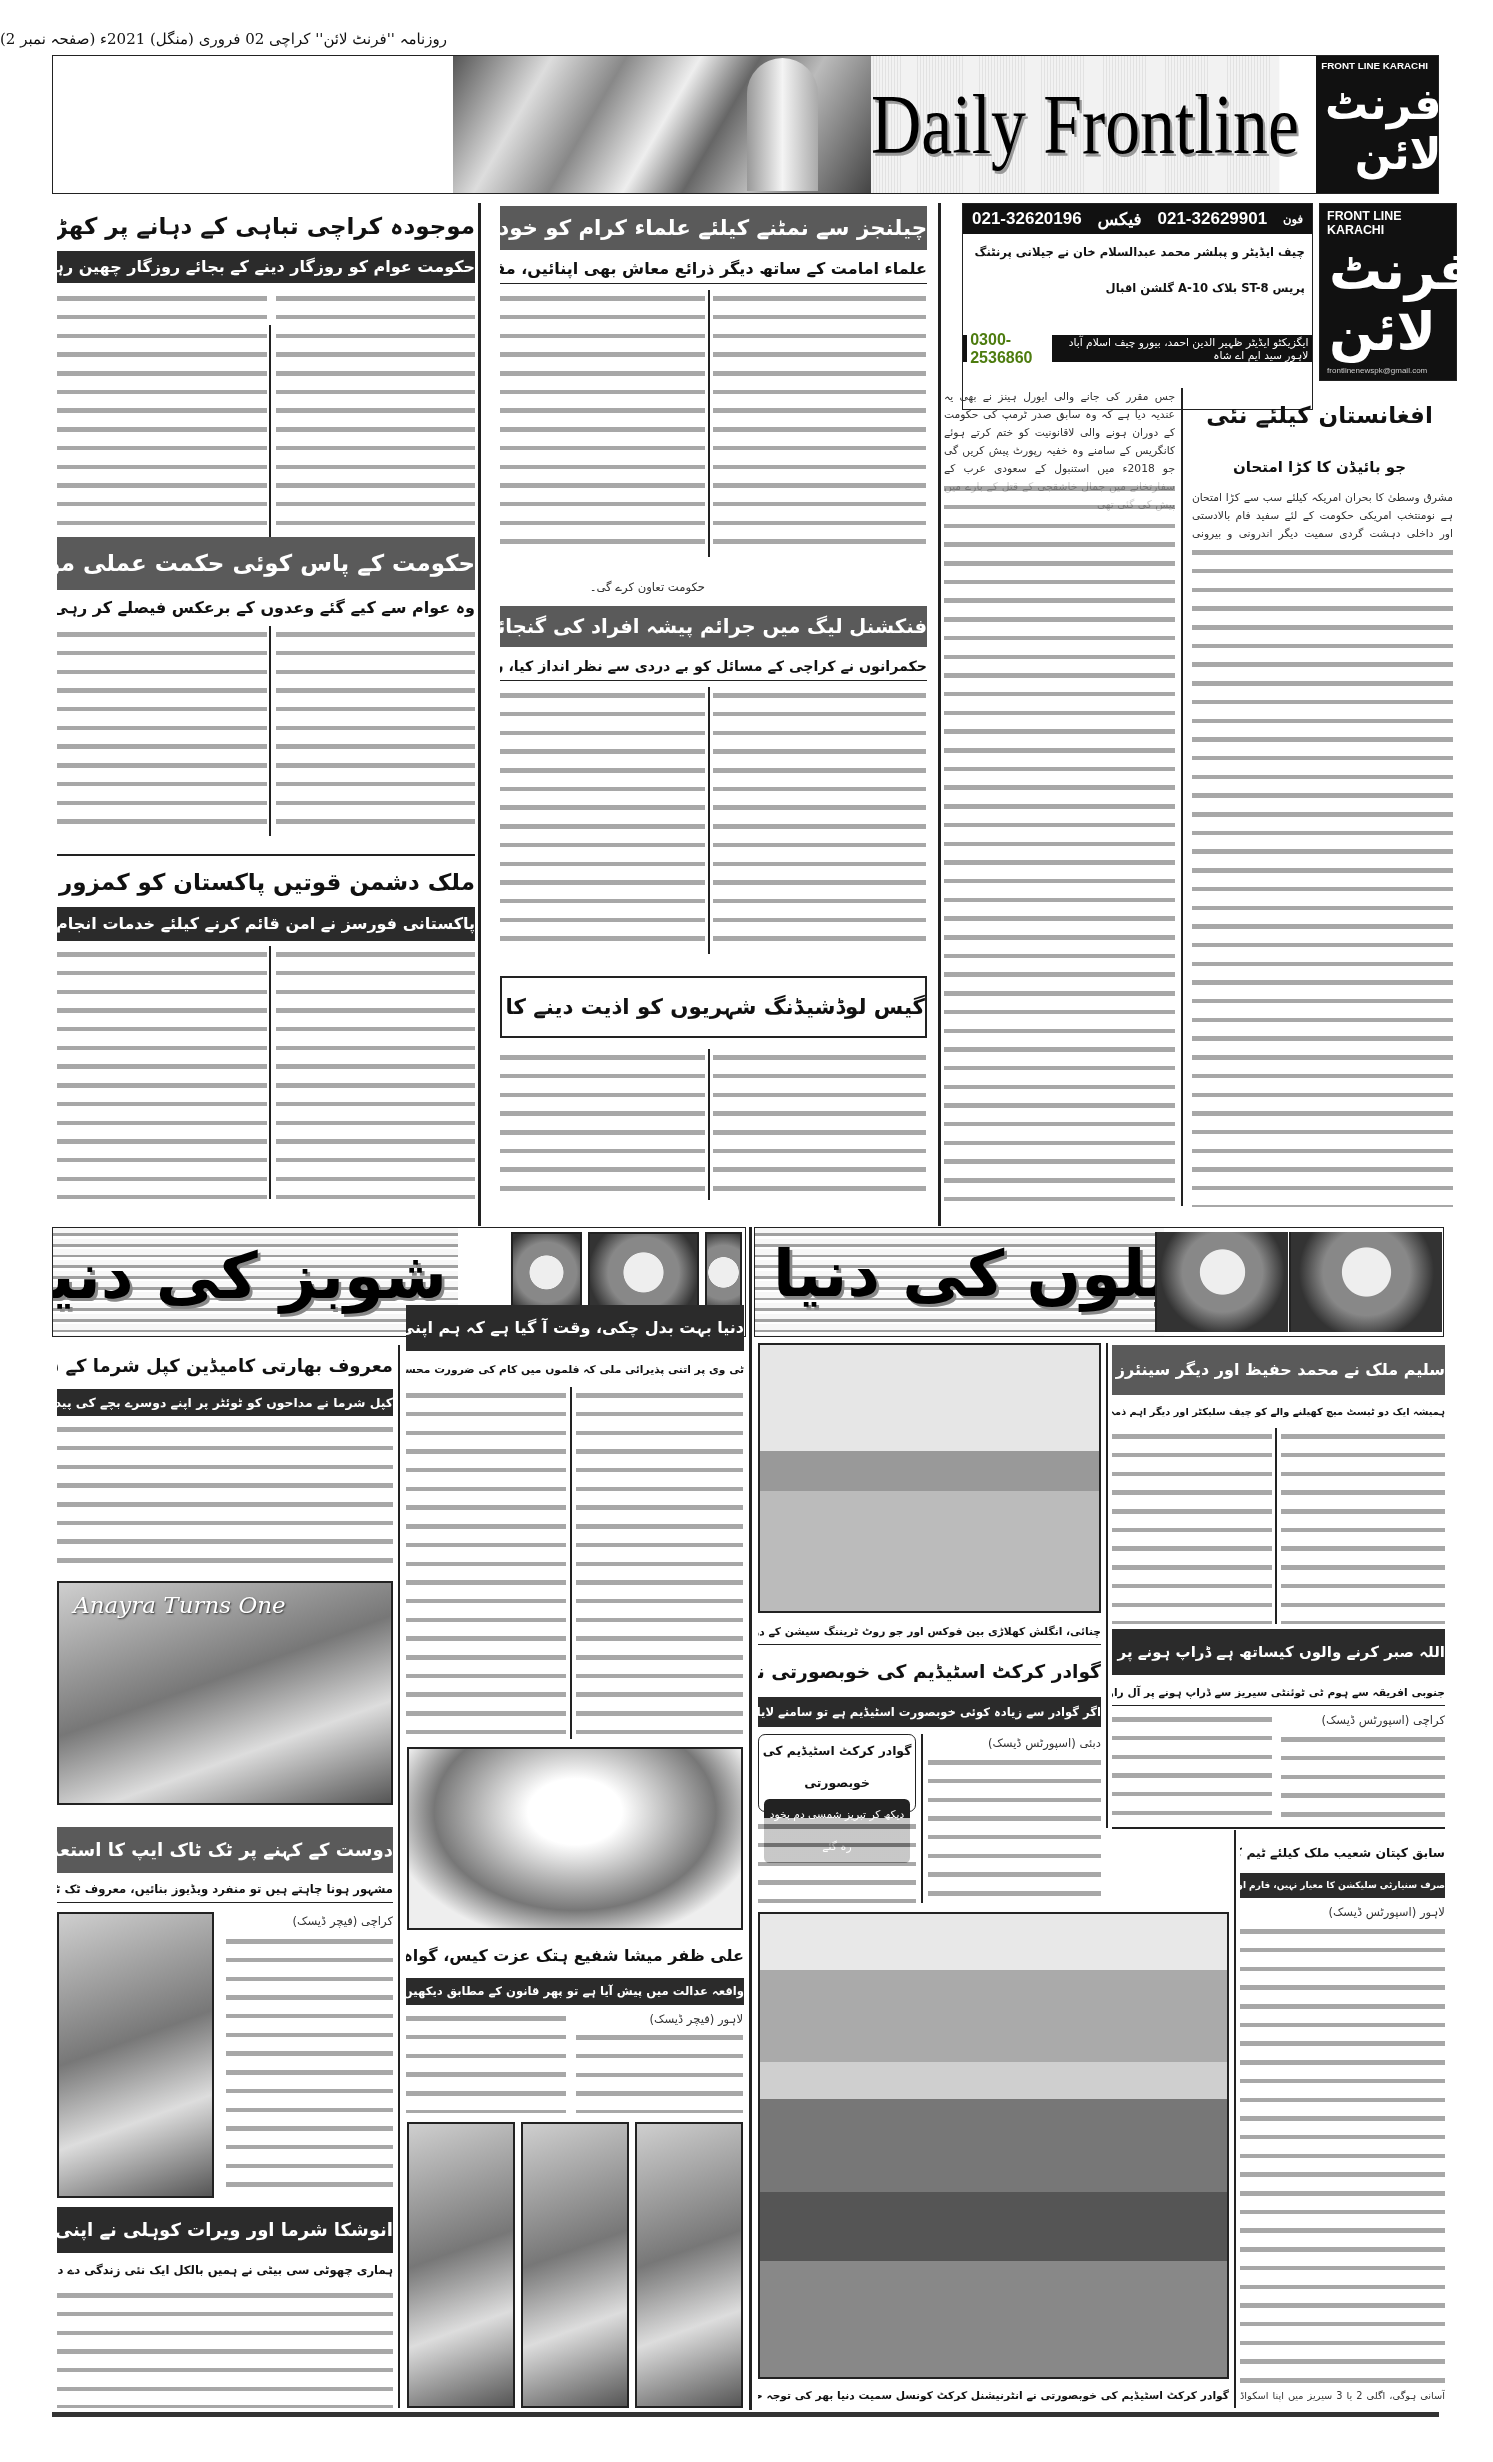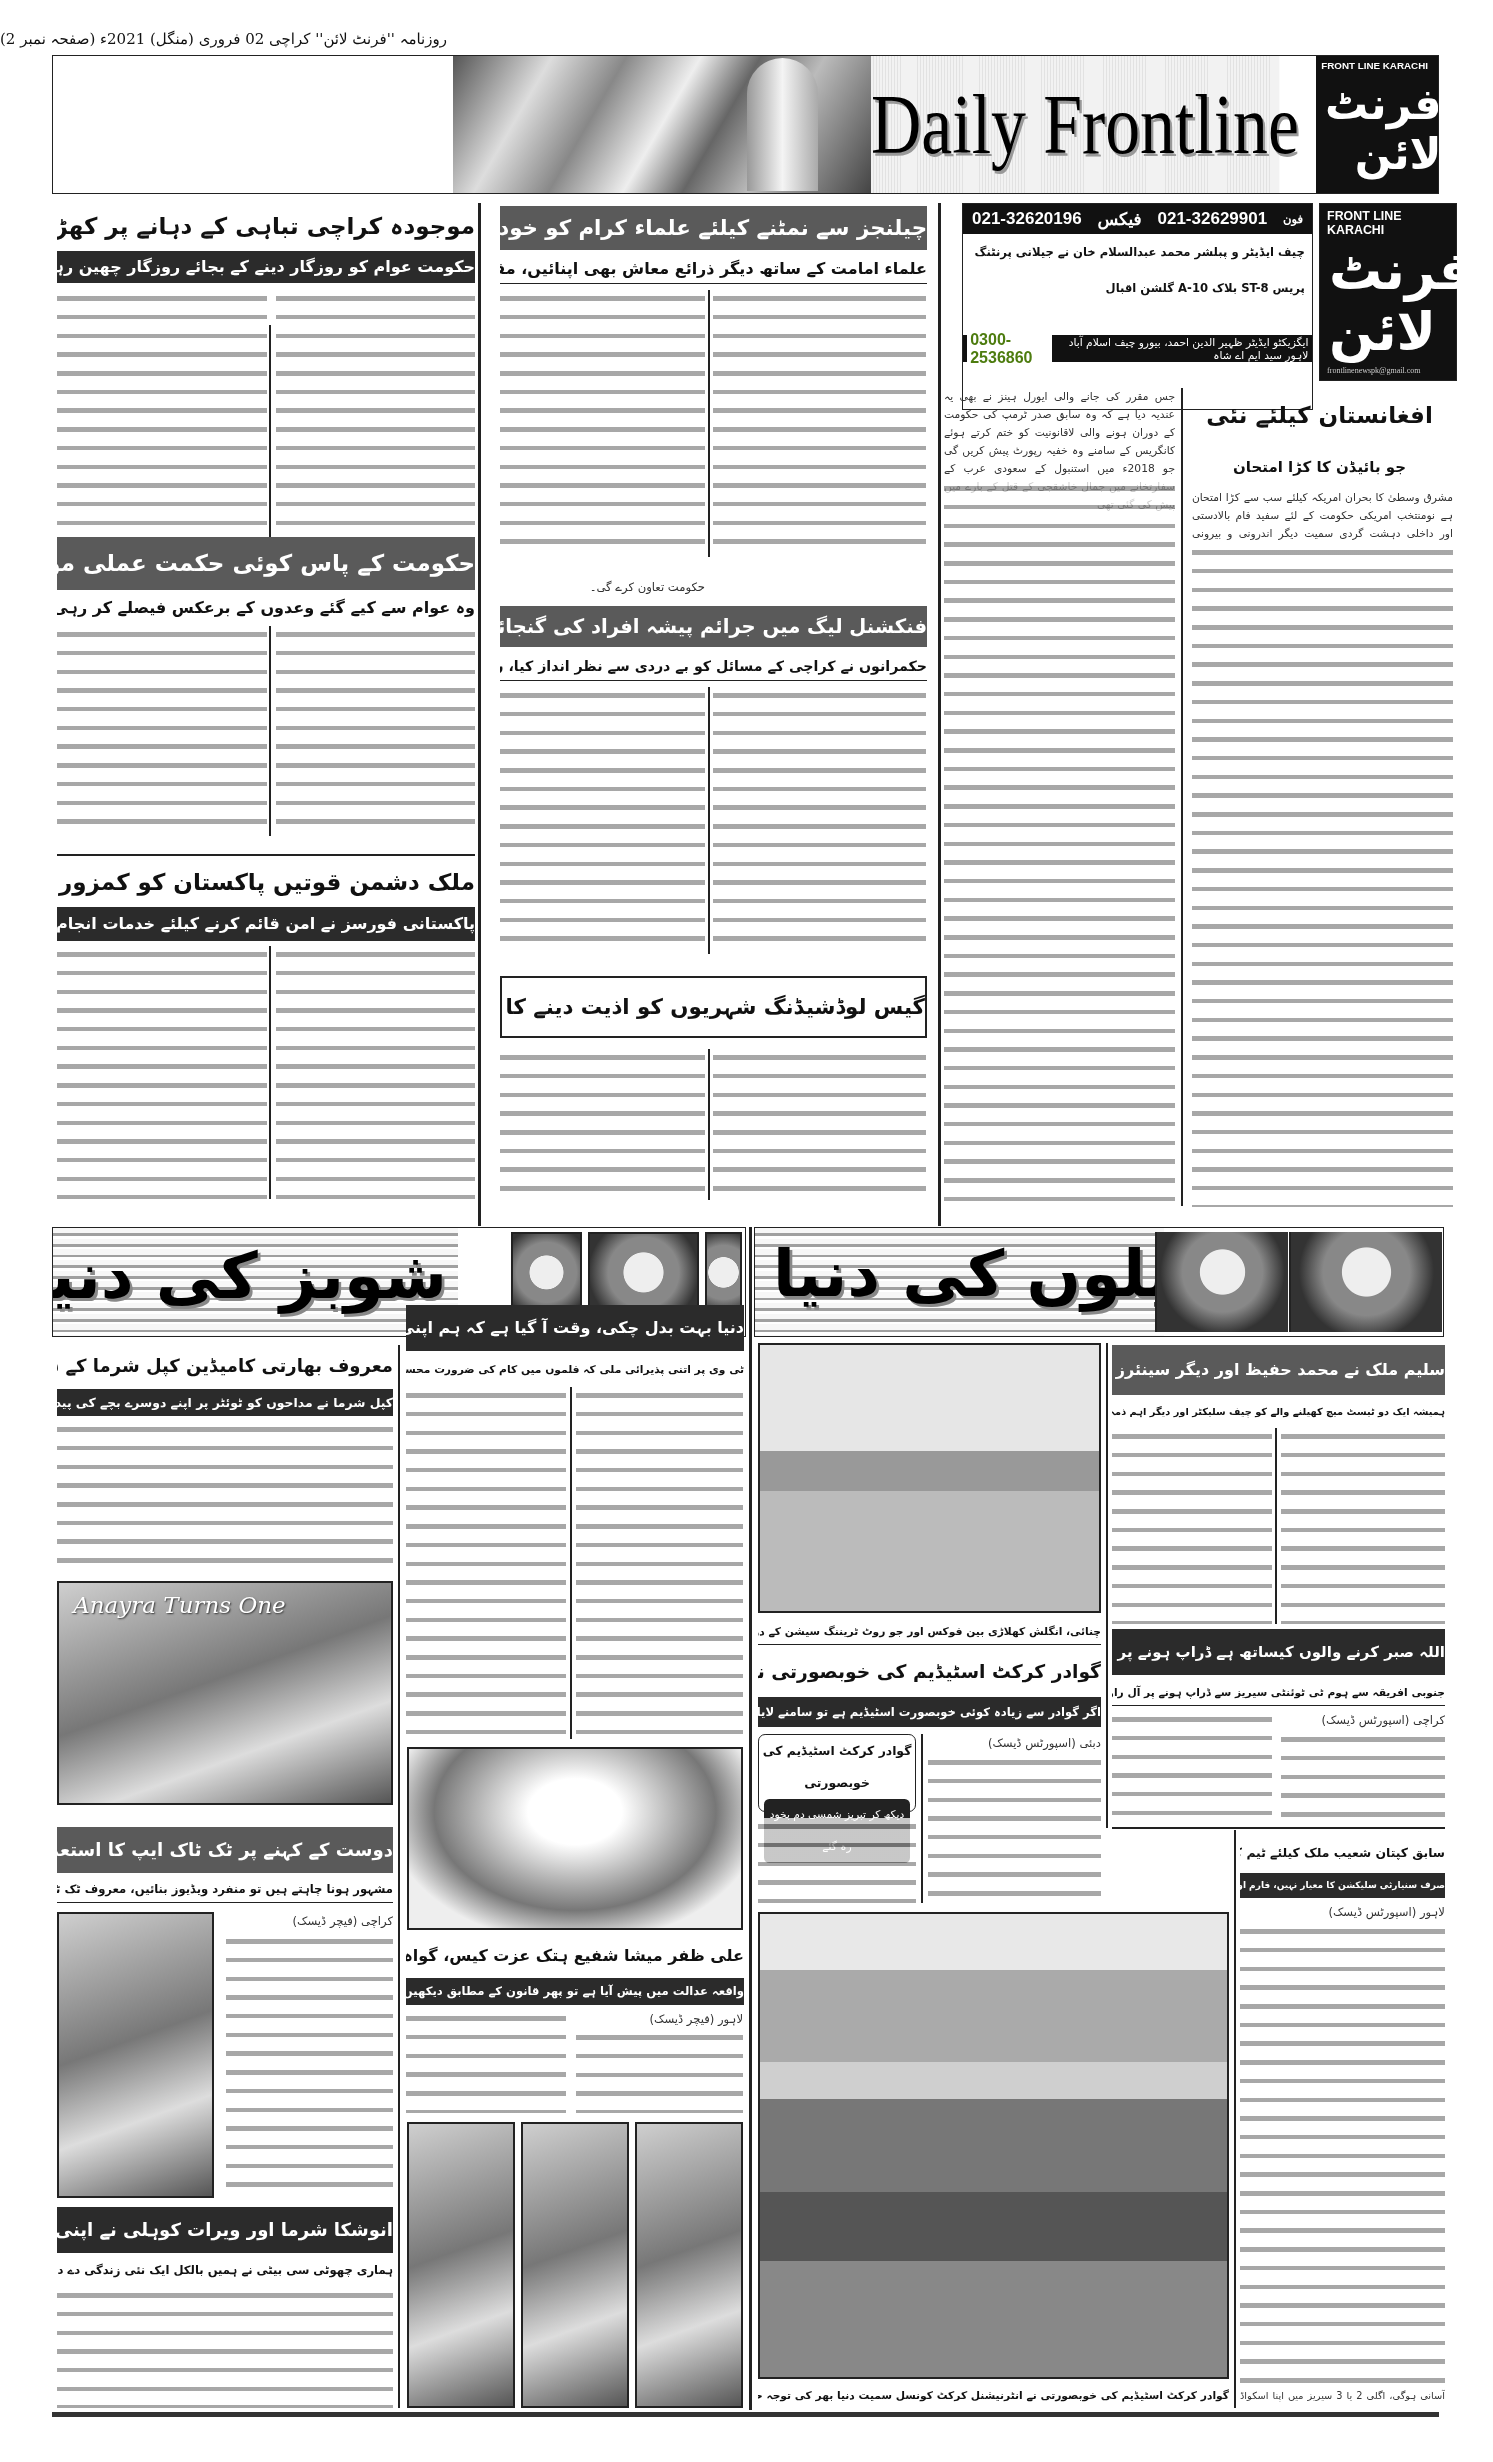--- a/index.html
+++ b/index.html
@@ -29,21 +29,21 @@
 .band .word{position:absolute;font-size:64px;font-weight:bold;color:#000;text-shadow:2.7px 2.7px 0 #888;direction:rtl;white-space:nowrap}
 .face{position:absolute;top:3.6px;height:100px;border:2.7px solid #222;background:radial-gradient(circle at 50% 40%,#eee 0 25%,#888 26% 45%,#333 70%)}
 .contact{position:absolute;left:962px;top:203px;width:351px;height:207px;border:1.8px solid #222;font-family:"DejaVu Sans",sans-serif}
 .contact .bar{height:30px;background:#111;color:#fff;display:flex;justify-content:space-between;align-items:center;padding:0 9px;font-weight:bold;font-size:17px;font-family:"Liberation Sans",sans-serif}
 .contact .addr{direction:rtl;font-size:11.6px;line-height:36px;padding:0 7.1px;height:101px;font-weight:bold;color:#111}
 .contact .bar2{height:27px;background:#111;color:#fff;display:flex;justify-content:space-between;align-items:center;padding:0 3.6px;font-size:10.7px;direction:rtl}
 .contact .bar2 b{background:#fff;color:#4d7c0f;font-size:16px;padding:0 3.6px;font-family:"Liberation Sans",sans-serif;direction:ltr}
 .logo2{position:absolute;left:1319px;top:203px;width:138px;height:178px;background:#111;border:1.8px solid #222}
 .logo2 .en{position:absolute;left:7.1px;top:5.3px;color:#fff;font-size:12.4px;font-weight:bold;font-family:"Liberation Sans",sans-serif}
 .logo2 .ur{position:absolute;left:9px;top:36px;color:#fff;font-size:53px;font-weight:bold}
-.logo2 .email{position:absolute;left:7.1px;bottom:5.3px;color:#ccc;font-size:8px;font-family:Liberation Serif, serif}
+.logo2 .email{position:absolute;left:7.1px;bottom:5.3px;color:#ccc;font-size:8px;font-family:Liberation Sans, sans-serif}
 .footer-rule{left:52px;top:2412px;width:1387px;height:5.3px;background:#333}
 </style>
 </head>
 <body>
 
 <div class="abs dateline">روزنامہ ''فرنٹ لائن'' کراچی 02 فروری (منگل) 2021ء (صفحہ نمبر 2)</div>
 
 <div class="abs masthead">
   <div class="mh-photo"></div>
   <div class="mh-dome"></div>

